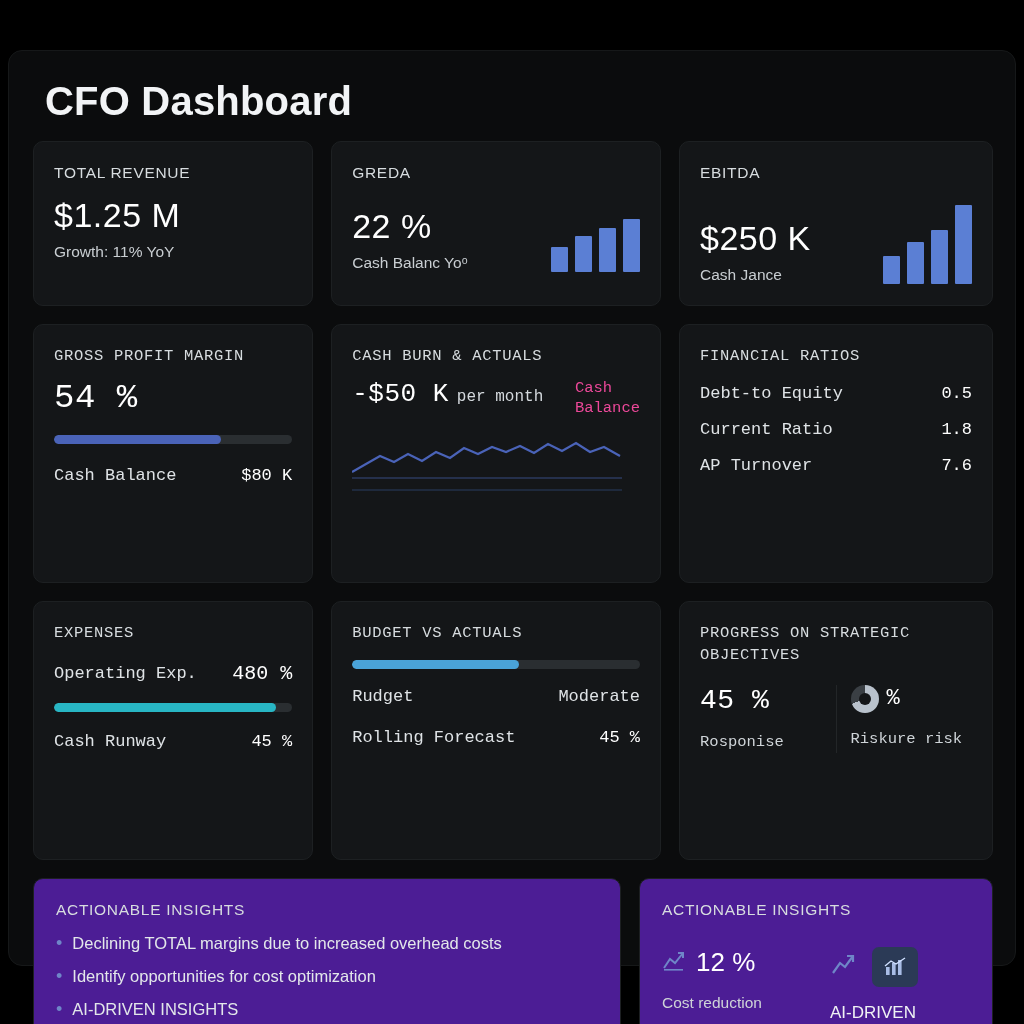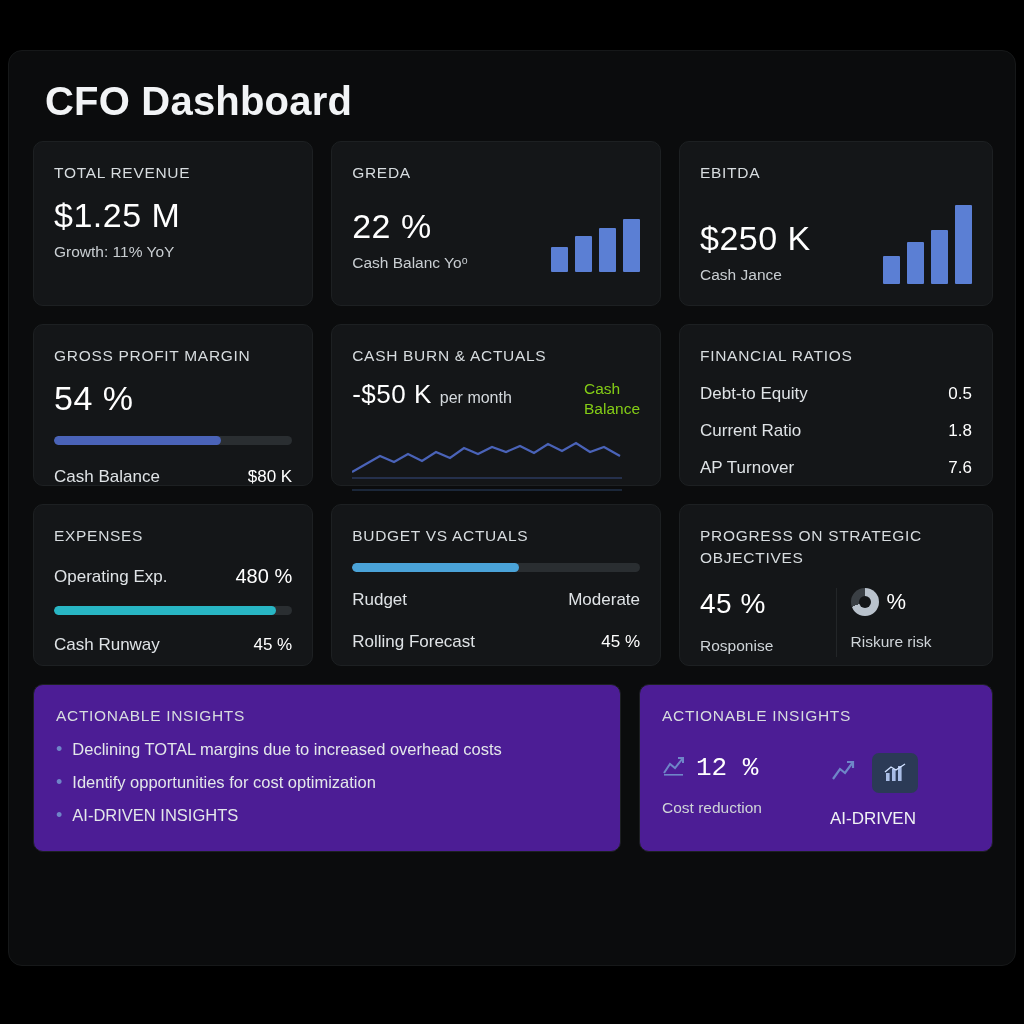--- a/index.html
+++ b/index.html
@@ -39,21 +39,21 @@
     background: #141618;
     border: 1px solid #1d2022;
     border-radius: 10px;
     padding: 20px 20px 22px 20px;
     position: relative;
   }
   .c1 { width: 282px; }
   .c2 { width: 332px; }
   .c3 { width: 316px; }
   .h120 { height: 165px; }
-  .h210 { height: 162px; }
+  .h210 { height: 259px; font-family: Liberation Mono, monospace; }
   .label {
     font-size: 15.5px;
     color: #d7dcdf;
     letter-spacing: 0.7px;
     text-transform: uppercase;
     margin-bottom: 12px;
     line-height: 1.45;
   }
   .bignum {
     font-size: 34px;
@@ -79,38 +79,38 @@
     height: 9px; border-radius: 5px; background: #2a2e31; margin-top: 18px; position: relative; overflow: hidden;
   }
   .prog > span { position: absolute; left: 0; top: 0; bottom: 0; border-radius: 5px; display: block; }
   .ratio-row {
     display: flex; justify-content: space-between;
     font-size: 17px; color: #dfe3e6; margin-top: 17px;
   }
   .ratio-row .v { color: #ffffff; }
   .burnline { margin-top: 16px; }
   .cashlbl {
-    font-size: 15.5px; color: #84cc16; line-height: 1.25; text-align: left;
+    font-size: 15.5px; color: #ec4899; line-height: 1.25; text-align: left;
   }
   .insights {
     background: #4c1d95; border: 1px solid #1d2022; border-radius: 10px;
     padding: 20px 22px;
   }
   .ins-left { width: 588px; height: 168px; }
   .ins-right { width: 354px; height: 168px; display: flex; flex-direction: column; }
   .bullets { margin-top: 8px; }
   .bullet {
     display: flex; align-items: flex-start; gap: 10px;
     font-size: 16.5px; color: #e3e7ea; margin-top: 13px;
   }
   .bullet .dot { color: #6f86c8; font-size: 18px; line-height: 1.1; }
   .ins-metrics { display: flex; align-items: flex-start; gap: 18px; margin-top: 14px; }
   .metric-box { display: flex; flex-direction: column; }
   .metric-top { display: flex; align-items: center; gap: 10px; }
-  .metric-val { font-size: 26px; color: #ffffff; font-family: Liberation Mono, monospace; }
+  .metric-val { font-size: 26px; color: #ffffff; }
   .metric-cap { font-size: 15.5px; color: #cfd4d8; margin-top: 16px; }
   .aidriven { font-size: 17px; color: #f0f2f4; margin-top: 16px; }
   .icon-tile {
     width: 46px; height: 40px; border-radius: 7px; background: #2b3a56;
     display: flex; align-items: center; justify-content: center;
   }
   .donut {
     width: 28px; height: 28px; border-radius: 50%;
     background: conic-gradient(#b9c2cc 0deg 250deg, #3a3f44 250deg 360deg);
     position: relative;

